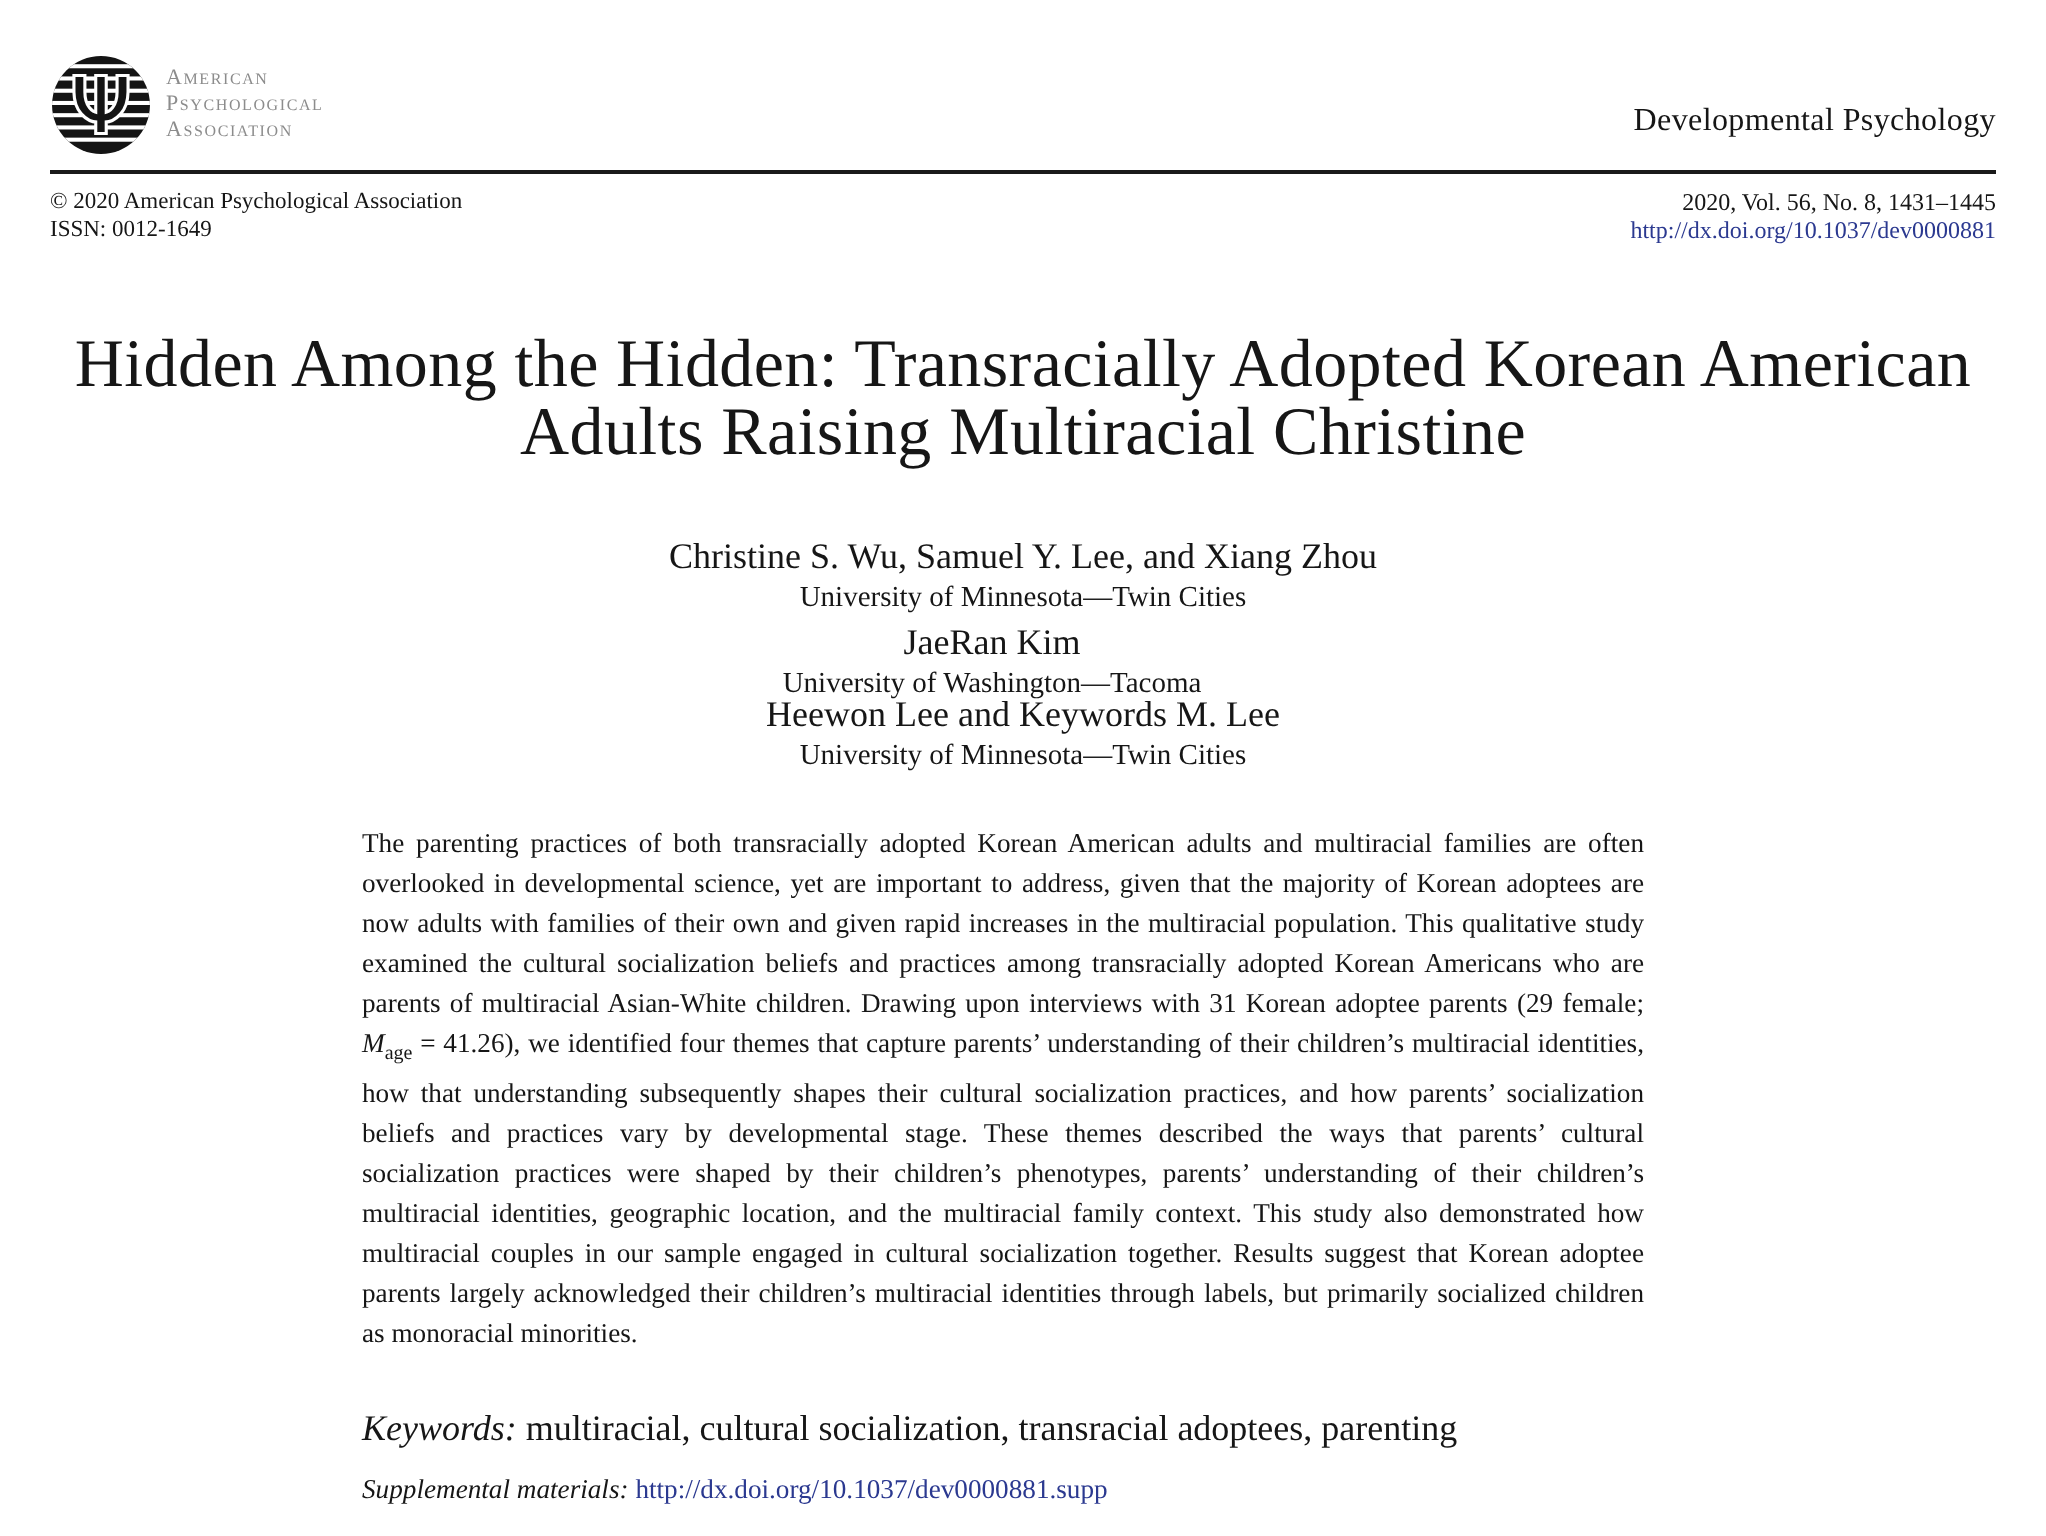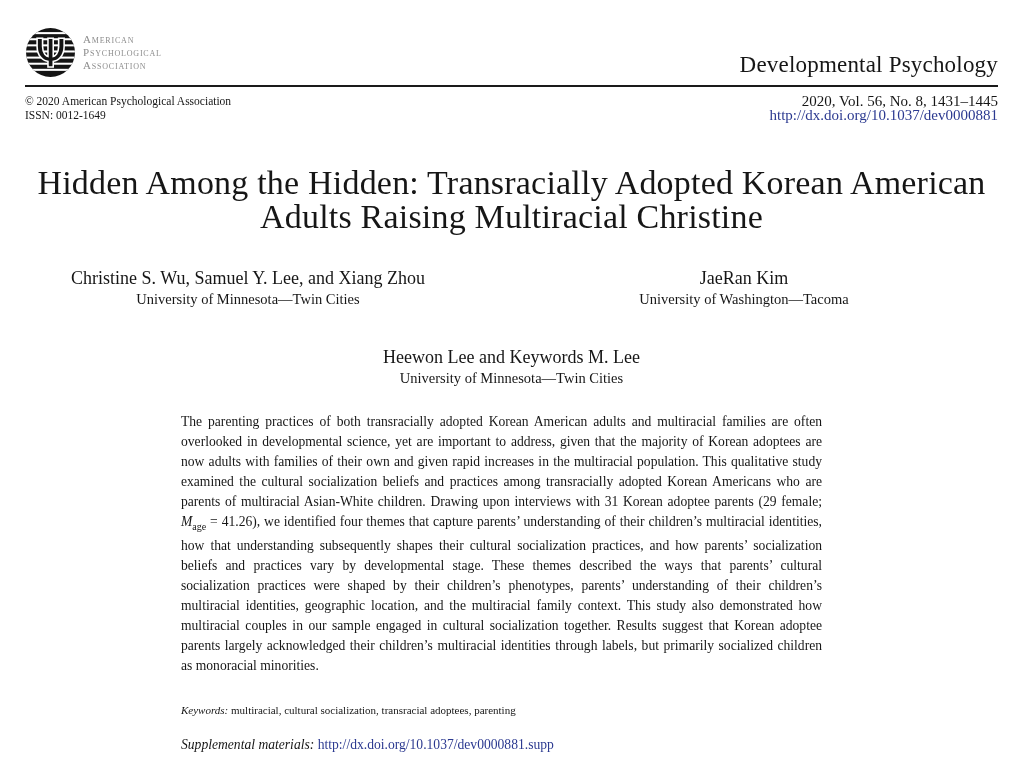--- a/index.html
+++ b/index.html
@@ -22,39 +22,39 @@
   .logo-text {
     font-variant: small-caps;
     font-size: 11px;
     line-height: 13px;
     letter-spacing: 0.8px;
     color: var(--logo-gray);
   }
   .journal-name {
     position: absolute;
     right: 25px; top: 52px;
-    font-size: 23px;
+    font-size: 16px;
     letter-spacing: 0.2px;
     text-align: center;
   }
   .rule {
     position: absolute;
     left: 25px; right: 25px; top: 85px;
     height: 2px;
     background: #1a1a1a;
   }
   .pub-info-left {
     position: absolute;
     left: 25px; top: 95px;
     font-size: 11.5px; line-height: 13.5px;
   }
   .pub-info-right {
     position: absolute;
     right: 25px; top: 95px;
-    font-size: 15px; line-height: 13.5px;
+    font-size: 12px; line-height: 13.5px;
     text-align: right;
   }
   a, .link {
     color: var(--link-color);
     text-decoration: none;
     cursor: pointer;
   }
 
   
   .title {
@@ -62,20 +62,21 @@
     left: 0; right: 0; top: 166px;
     text-align: center;
     font-size: 34px;
     line-height: 34px;
     letter-spacing: 0.2px;
   }
   .authors-row {
     position: absolute;
     left: 0; right: 0; top: 266px;
     display: flex;
+    flex-direction: column;
   }
   .author-group { flex: 1; text-align: center; }
   .author-group.right { padding-right: 31px; }
   .author-names { font-size: 18px; line-height: 24px; }
   .author-affiliation { font-size: 14.5px; line-height: 19px; }
   .author-group-center {
     position: absolute;
     left: 0; right: 0; top: 345px;
     text-align: center;
   }
@@ -87,21 +88,21 @@
     width: 641px;
     font-size: 13.6px;
     line-height: 19.9px;
     text-align: justify;
   }
   .abstract sub { font-size: 10px; font-style: normal; }
   .keywords {
     position: absolute;
     left: 181px; top: 704px;
     width: 641px;
-    font-size: 11px;
+    font-size: 18px;
     font-family: Liberation Serif, serif;
   }
   .supplemental {
     position: absolute;
     left: 181px; top: 737px;
     width: 641px;
     font-size: 13.6px;
   }
   .ital { font-style: italic; }
 </style>

